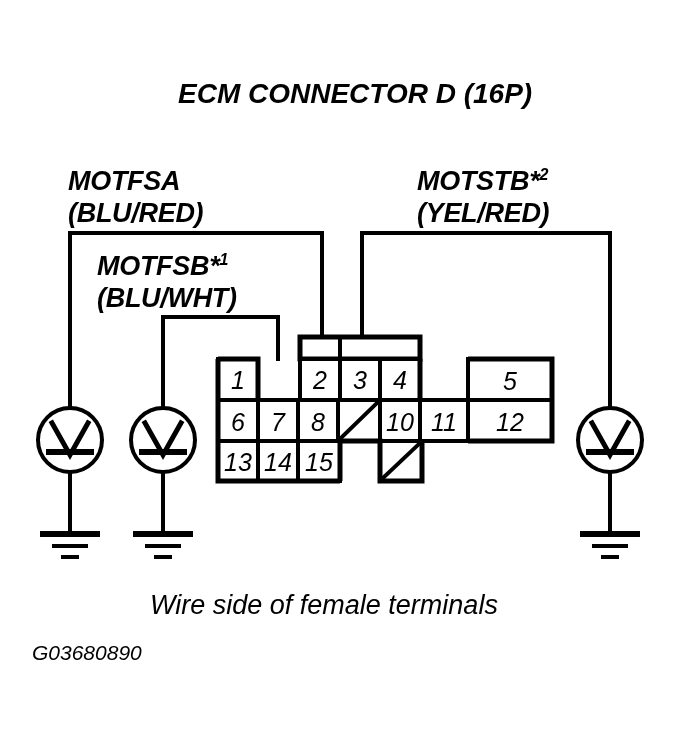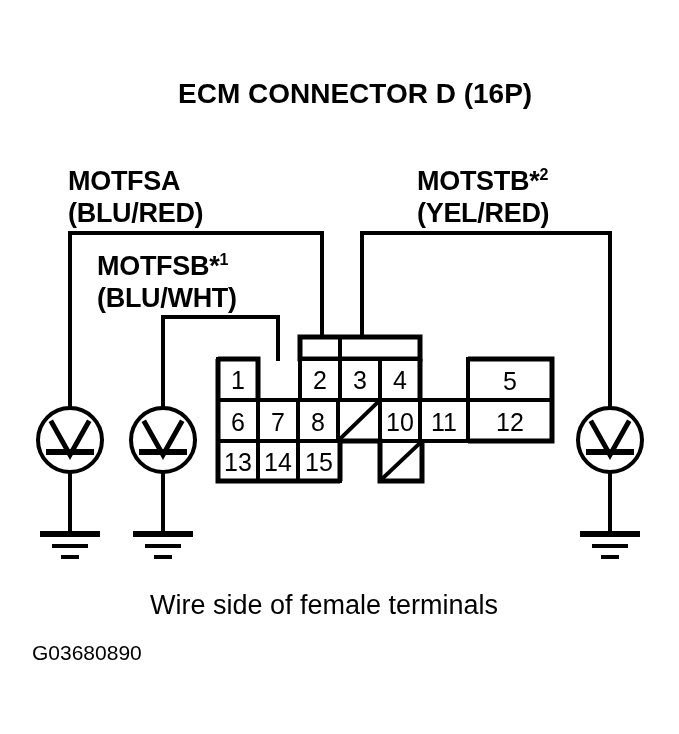--- a/index.html
+++ b/index.html
@@ -11,20 +11,21 @@
   body {
     font-family: "Liberation Sans", sans-serif;
     color: #000000;
   }
   #figure {
     position: relative;
     width: 679px;
     height: 734px;
     background: #ffffff;
     overflow: hidden;
+    font-style: italic;
   }
   #figure svg {
     position: absolute;
     top: 0;
     left: 0;
     width: 679px;
     height: 734px;
   }
   .ttl {
     font-family: "Liberation Sans", sans-serif;

